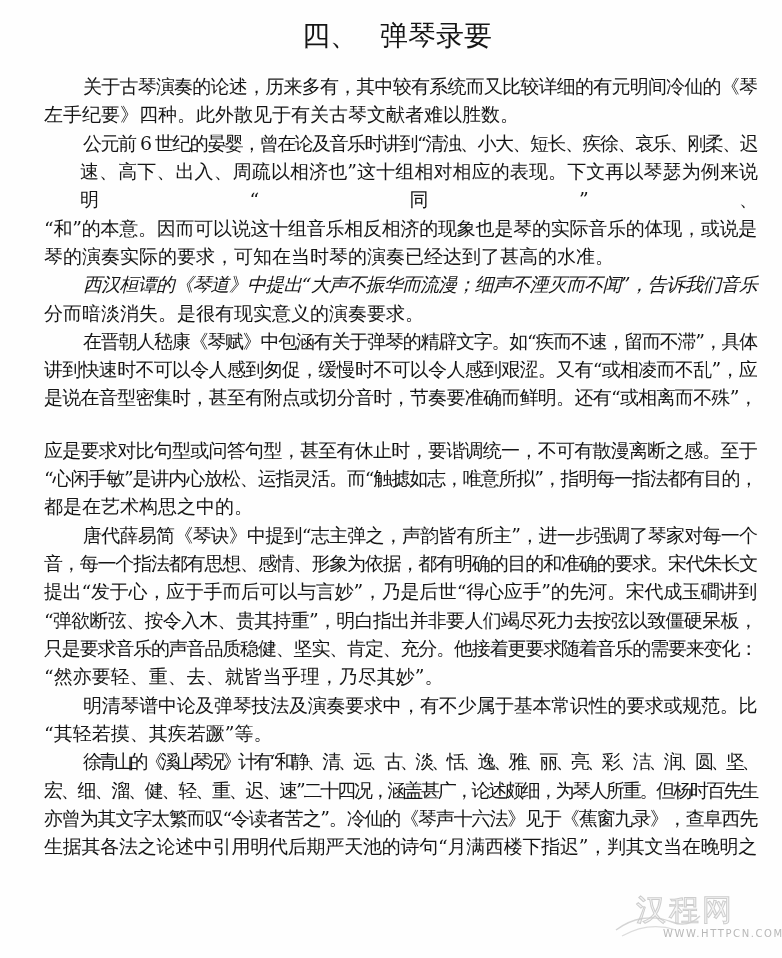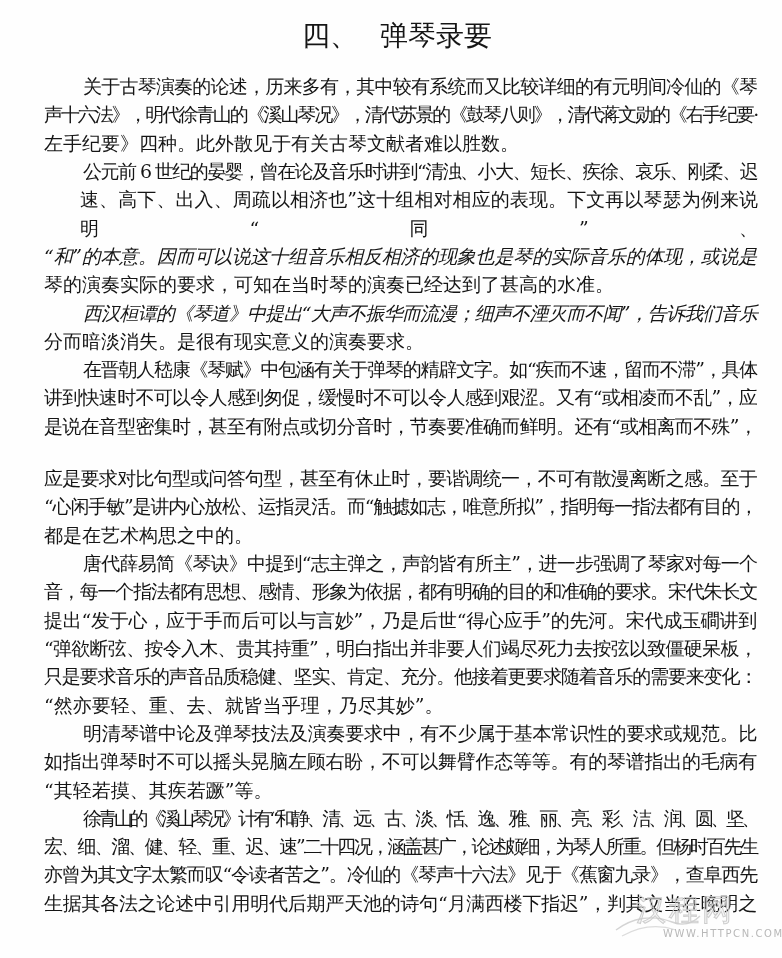--- a/index.html
+++ b/index.html
@@ -50,28 +50,27 @@
 <body>
 
 <div class="title">
   <span class="num">四、</span><span class="txt">弹琴录要</span>
 </div>
 
 <div class="text-block">
 
   <div class="para">
     <span class="ln first" style="letter-spacing: -1px;">关于古琴演奏的论述，历来多有，其中较有系统而又比较详细的有元明间冷仙的《琴</span>
-    <span class="ln" style="letter-spacing: -2.25px;">声十六法》，明代徐青山的《溪山琴况》，清代苏景的《鼓琴八则》，清代蒋文勋的《右手纪要·</span>
     <span class="ln last">左手纪要》四种。此外散见于有关古琴文献者难以胜数。</span>
   </div>
 
   <div class="para">
     <span class="ln first" style="letter-spacing: -1.75px;">公元前 6 世纪的晏婴，曾在论及音乐时讲到“清浊、小大、短长、疾徐、哀乐、刚柔、迟</span>
     <span class="ln" style="letter-spacing: -1px; margin-left: 36px;">速、高下、出入、周疏以相济也”这十组相对相应的表现。下文再以琴瑟为例来说明“同”、</span>
-    <span class="ln" style="letter-spacing: -0.25px; font-style: italic;">“和”的本意。因而可以说这十组音乐相反相济的现象也是琴的实际音乐的体现，或说是</span>
+    <span class="ln" style="letter-spacing: -0.25px;">“和”的本意。因而可以说这十组音乐相反相济的现象也是琴的实际音乐的体现，或说是</span>
     <span class="ln last">琴的演奏实际的要求，可知在当时琴的演奏已经达到了甚高的水准。</span>
   </div>
 
   <div class="para">
     <span class="ln first" style="letter-spacing: -1px; font-style: italic;">西汉桓谭的《琴道》中提出“大声不振华而流漫；细声不湮灭而不闻”，告诉我们音乐</span>
     <span class="ln last">分而暗淡消失。是很有现实意义的演奏要求。</span>
   </div>
 
   <div class="para">
     <span class="ln first" style="letter-spacing: -1.25px;">在晋朝人嵇康《琴赋》中包涵有关于弹琴的精辟文字。如“疾而不速，留而不滞”，具体</span>
@@ -86,21 +85,20 @@
     <span class="ln first" style="letter-spacing: -1px;">唐代薛易简《琴诀》中提到“志主弹之，声韵皆有所主”，进一步强调了琴家对每一个</span>
     <span class="ln" style="letter-spacing: -1.25px;">音，每一个指法都有思想、感情、形象为依据，都有明确的目的和准确的要求。宋代朱长文</span>
     <span class="ln" style="letter-spacing: -0.25px;">提出“发于心，应于手而后可以与言妙”，乃是后世“得心应手”的先河。宋代成玉磵讲到</span>
     <span class="ln" style="letter-spacing: -0.75px;">“弹欲断弦、按令入木、贵其持重”，明白指出并非要人们竭尽死力去按弦以致僵硬呆板，</span>
     <span class="ln" style="letter-spacing: -1.25px;">只是要求音乐的声音品质稳健、坚实、肯定、充分。他接着更要求随着音乐的需要来变化：</span>
     <span class="ln last">“然亦要轻、重、去、就皆当乎理，乃尽其妙”。</span>
   </div>
 
   <div class="para">
     <span class="ln first" style="letter-spacing: -0.5px;">明清琴谱中论及弹琴技法及演奏要求中，有不少属于基本常识性的要求或规范。比</span>
-    <span class="ln" style="letter-spacing: -0.25px;">如指出弹琴时不可以摇头晃脑左顾右盼，不可以舞臂作态等等。有的琴谱指出的毛病有</span>
     <span class="ln last">“其轻若摸、其疾若蹶”等。</span>
   </div>
 
   <div class="para">
     <span class="ln first" style="letter-spacing: -3.5px;">徐青山的《溪山琴况》计有“和静、清、远、古、淡、恬、逸、雅、丽、亮、彩、洁、润、圆、坚、</span>
     <span class="ln" style="letter-spacing: -2.25px;">宏、细、溜、健、轻、重、迟、速”二十四况，涵盖甚广，论述颇细，为琴人所重。但杨时百先生</span>
     <span class="ln" style="letter-spacing: -1.25px;">亦曾为其文字太繁而叹“令读者苦之”。冷仙的《琴声十六法》见于《蕉窗九录》，查阜西先</span>
     <span class="ln" style="letter-spacing: -0.25px;">生据其各法之论述中引用明代后期严天池的诗句“月满西楼下指迟”，判其文当在晚明之</span>
   </div>
 

